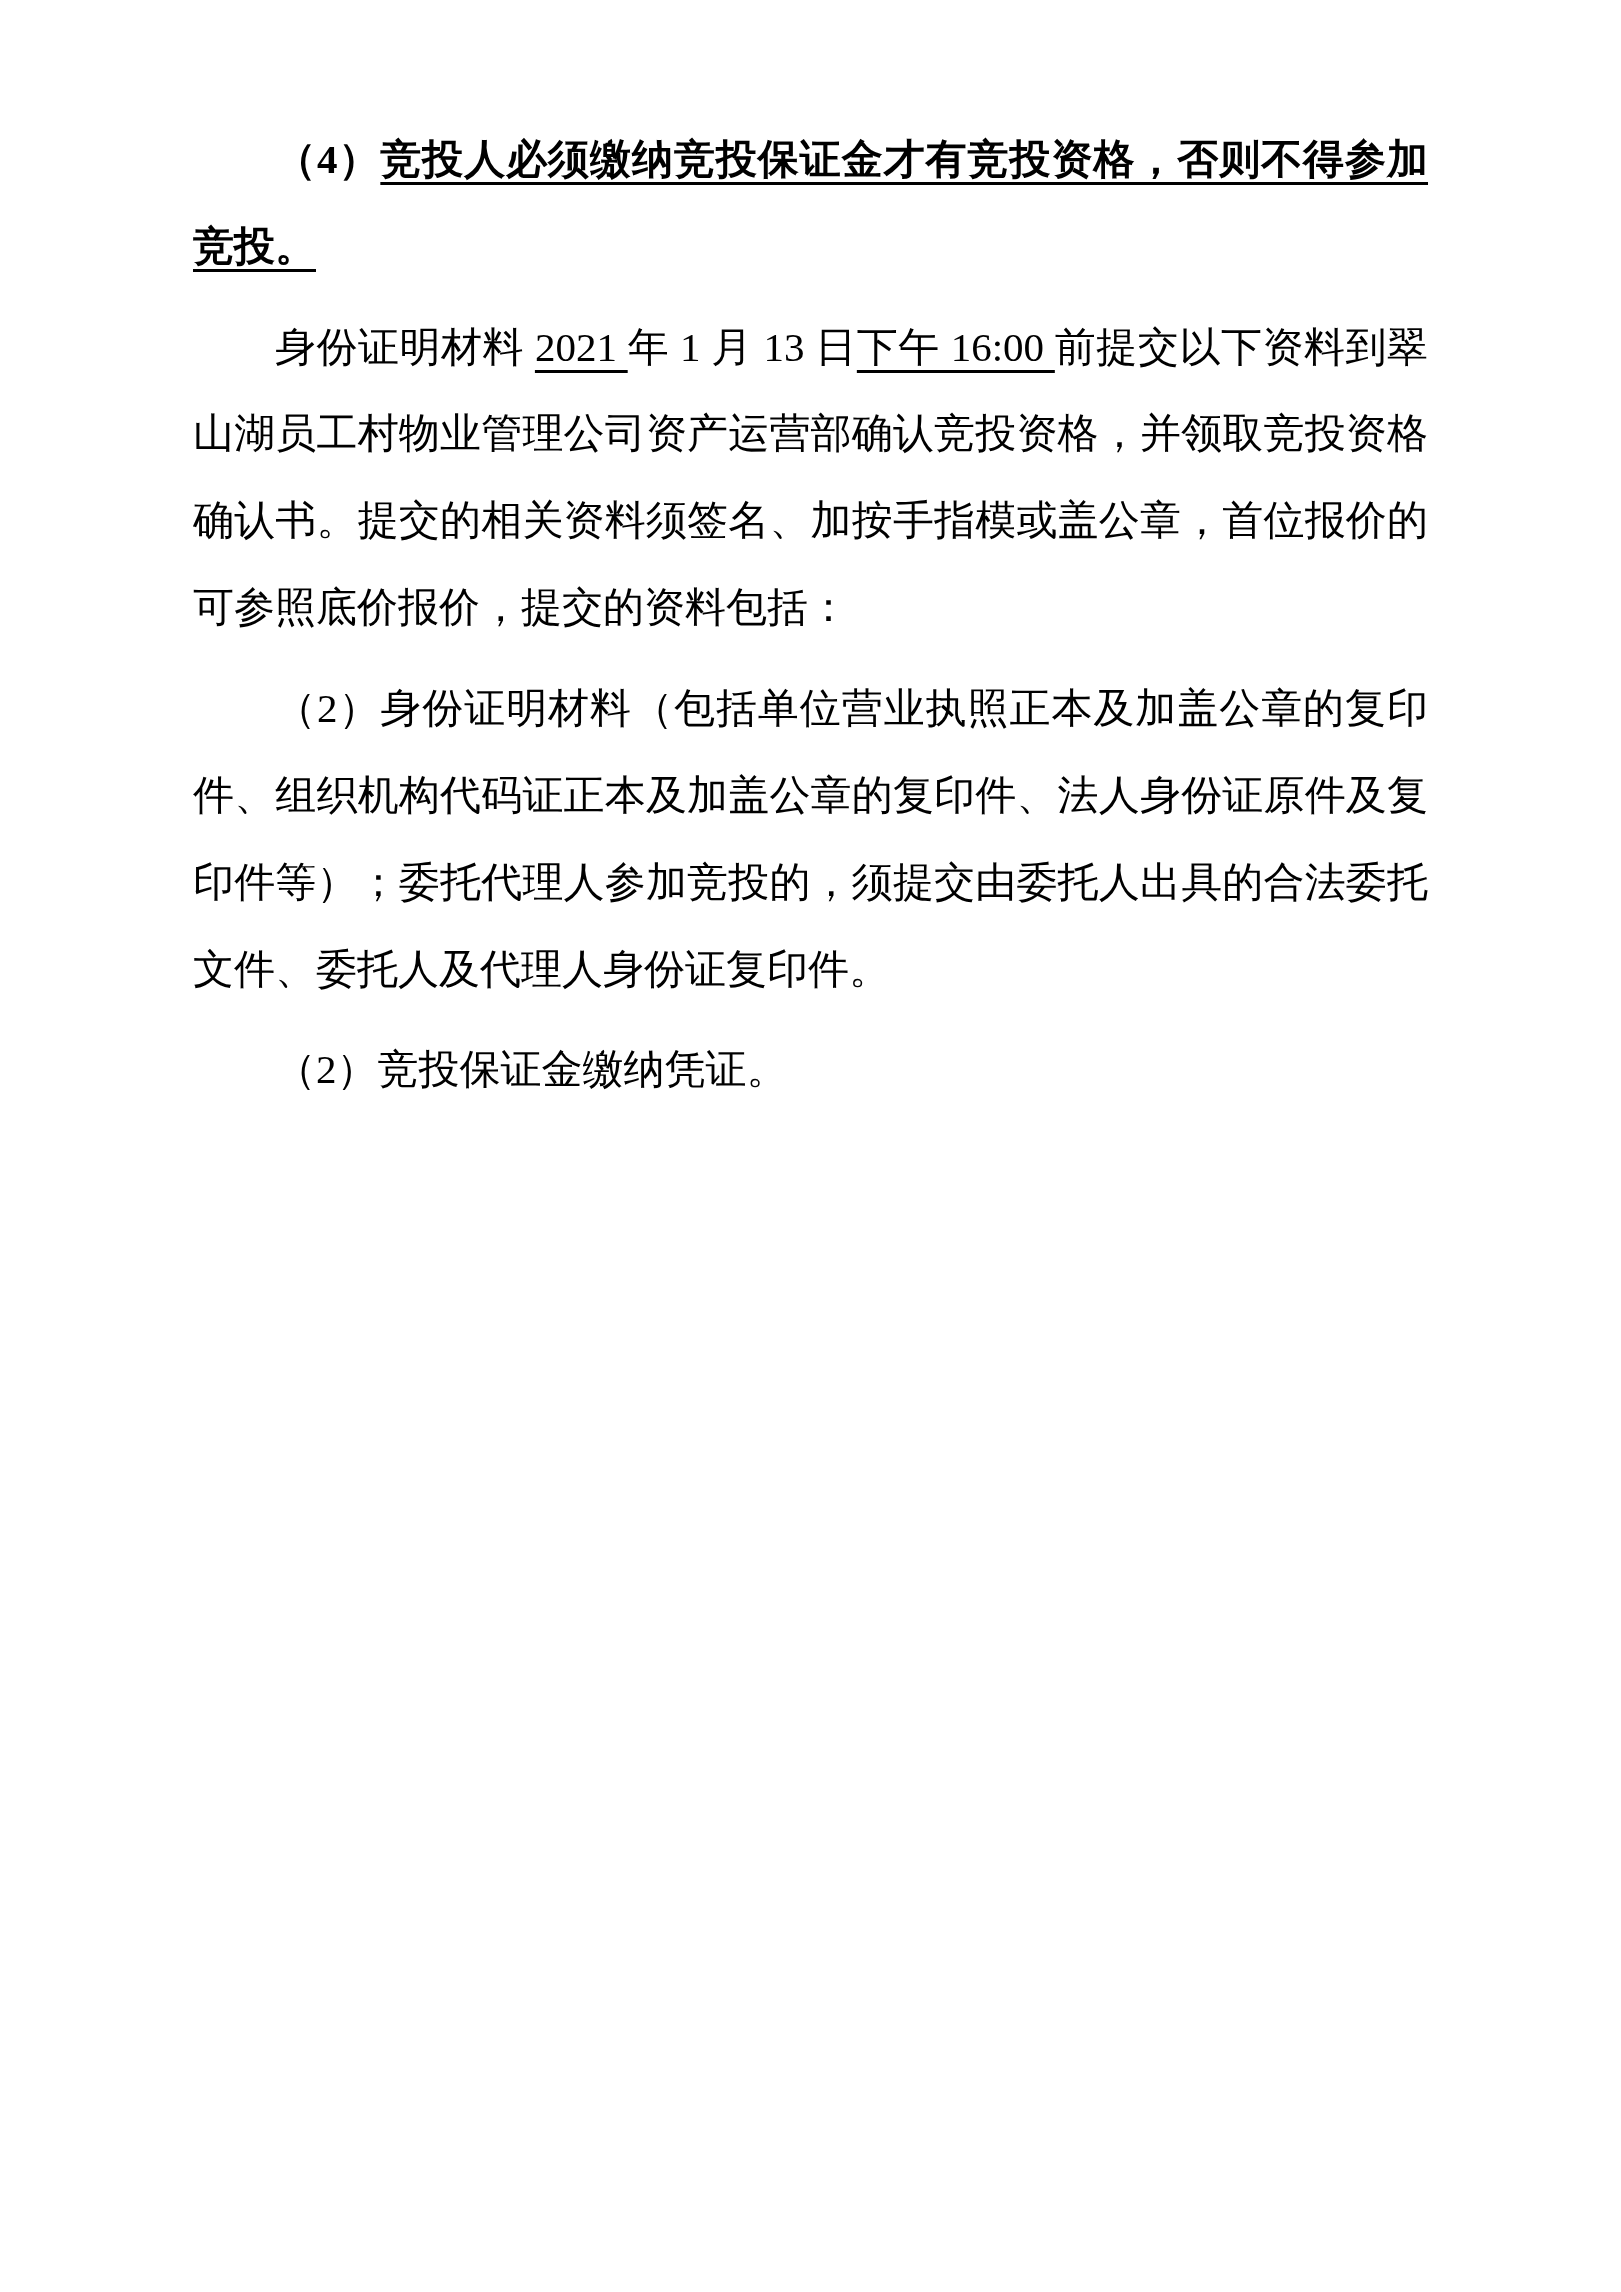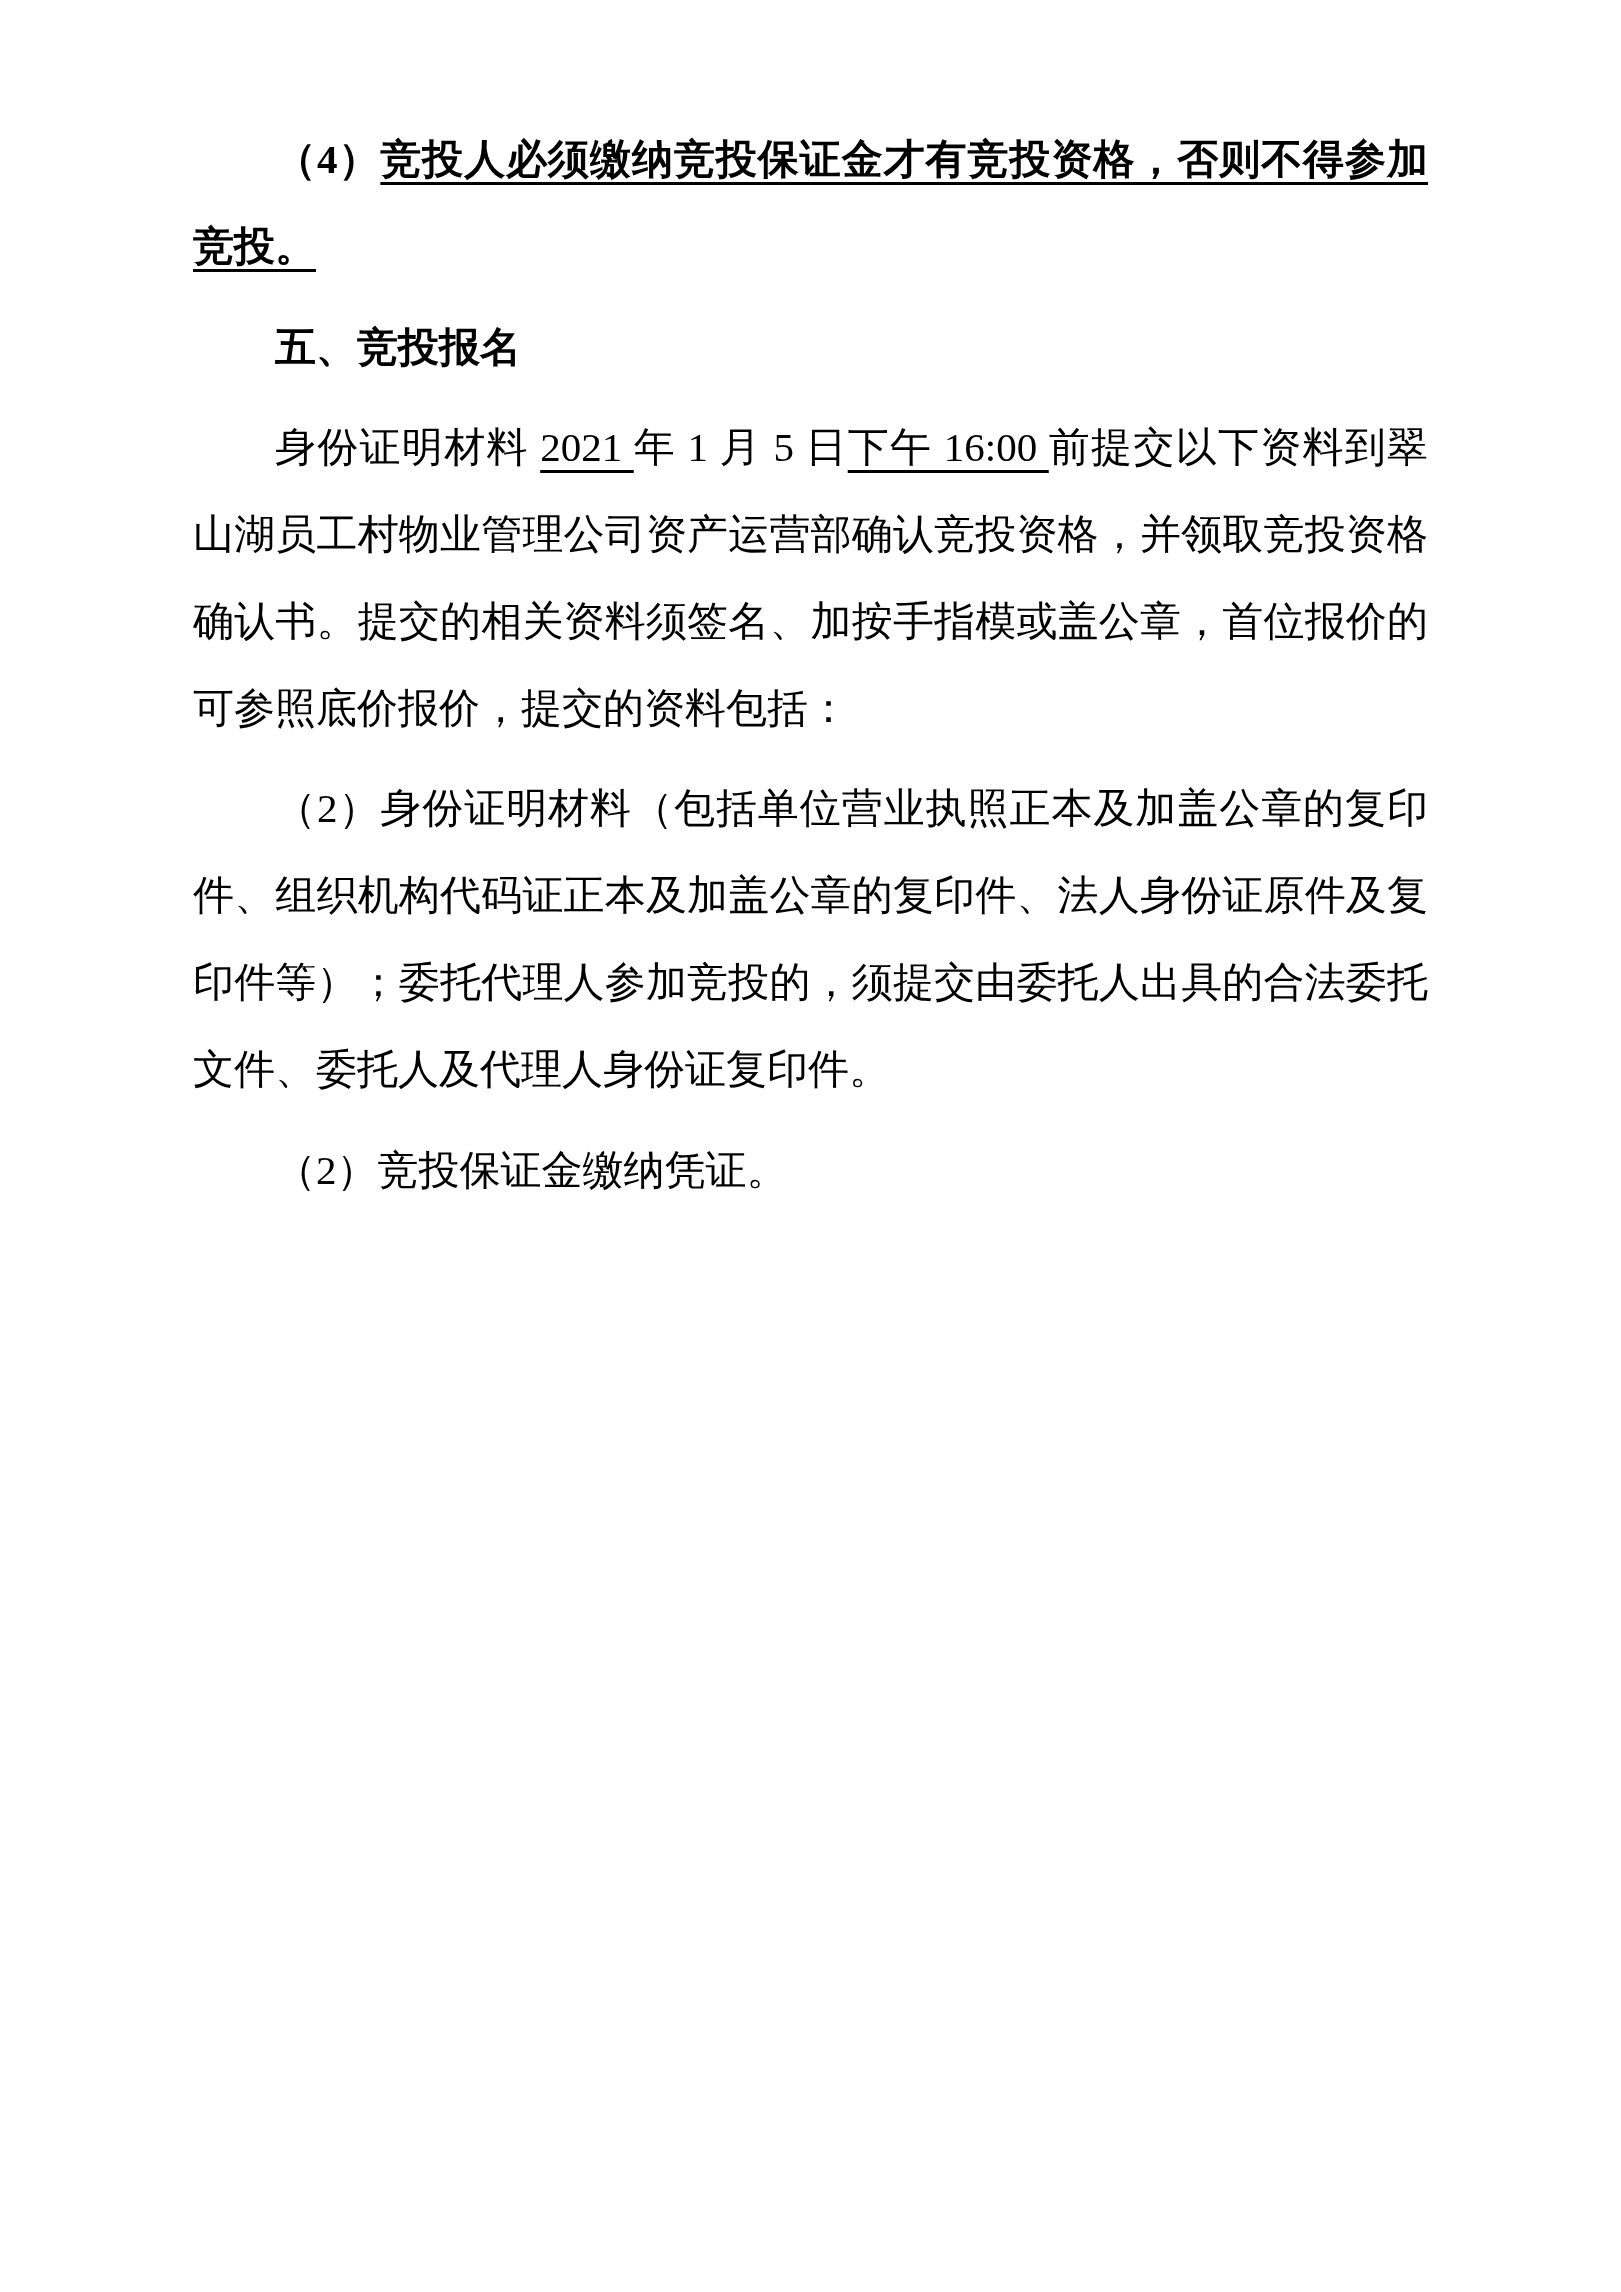--- a/index.html
+++ b/index.html
@@ -39,19 +39,18 @@
     text-underline-offset: 8.8px;
     text-decoration-thickness: 2.5px;
   }
 </style>
 </head>
 <body>
 
 <div class="page">
   <div class="doc-body">
       <p class="para"><span class="run bold">（4）</span><span class="run bold underline">竞投人必须缴纳竞投保证金才有竞投资格，否则不得参加竞投。</span></p>
-      <p class="para"><span class="run bold">五、竞投报名</span></p>
-      <p class="para"><span class="run">身份证明材料 </span><span class="run underline">2021 </span><span class="run">年 1 月 5 日</span><span class="run underline">下午 16:00 </span><span class="run">前提交以下资料到翠山湖员工村物业管理公司资产运营部确认竞投资格，并领取竞投资格确认书。提交的相关资料须签名、加按手指模或盖公章，首位报价的可参照底价报价，提交的资料包括：</span></p>
+      <p class="para"><span class="run">身份证明材料 </span><span class="run underline">2021 </span><span class="run">年 1 月 13 日</span><span class="run underline">下午 16:00 </span><span class="run">前提交以下资料到翠山湖员工村物业管理公司资产运营部确认竞投资格，并领取竞投资格确认书。提交的相关资料须签名、加按手指模或盖公章，首位报价的可参照底价报价，提交的资料包括：</span></p>
       <p class="para"><span class="run">（2）身份证明材料（包括单位营业执照正本及加盖公章的复印件、组织机构代码证正本及加盖公章的复印件、法人身份证原件及复印件等）；委托代理人参加竞投的，须提交由委托人出具的合法委托文件、委托人及代理人身份证复印件。</span></p>
       <p class="para"><span class="run">（2）竞投保证金缴纳凭证。</span></p>
     </div>
 </div>
 
 
 </body></html>

